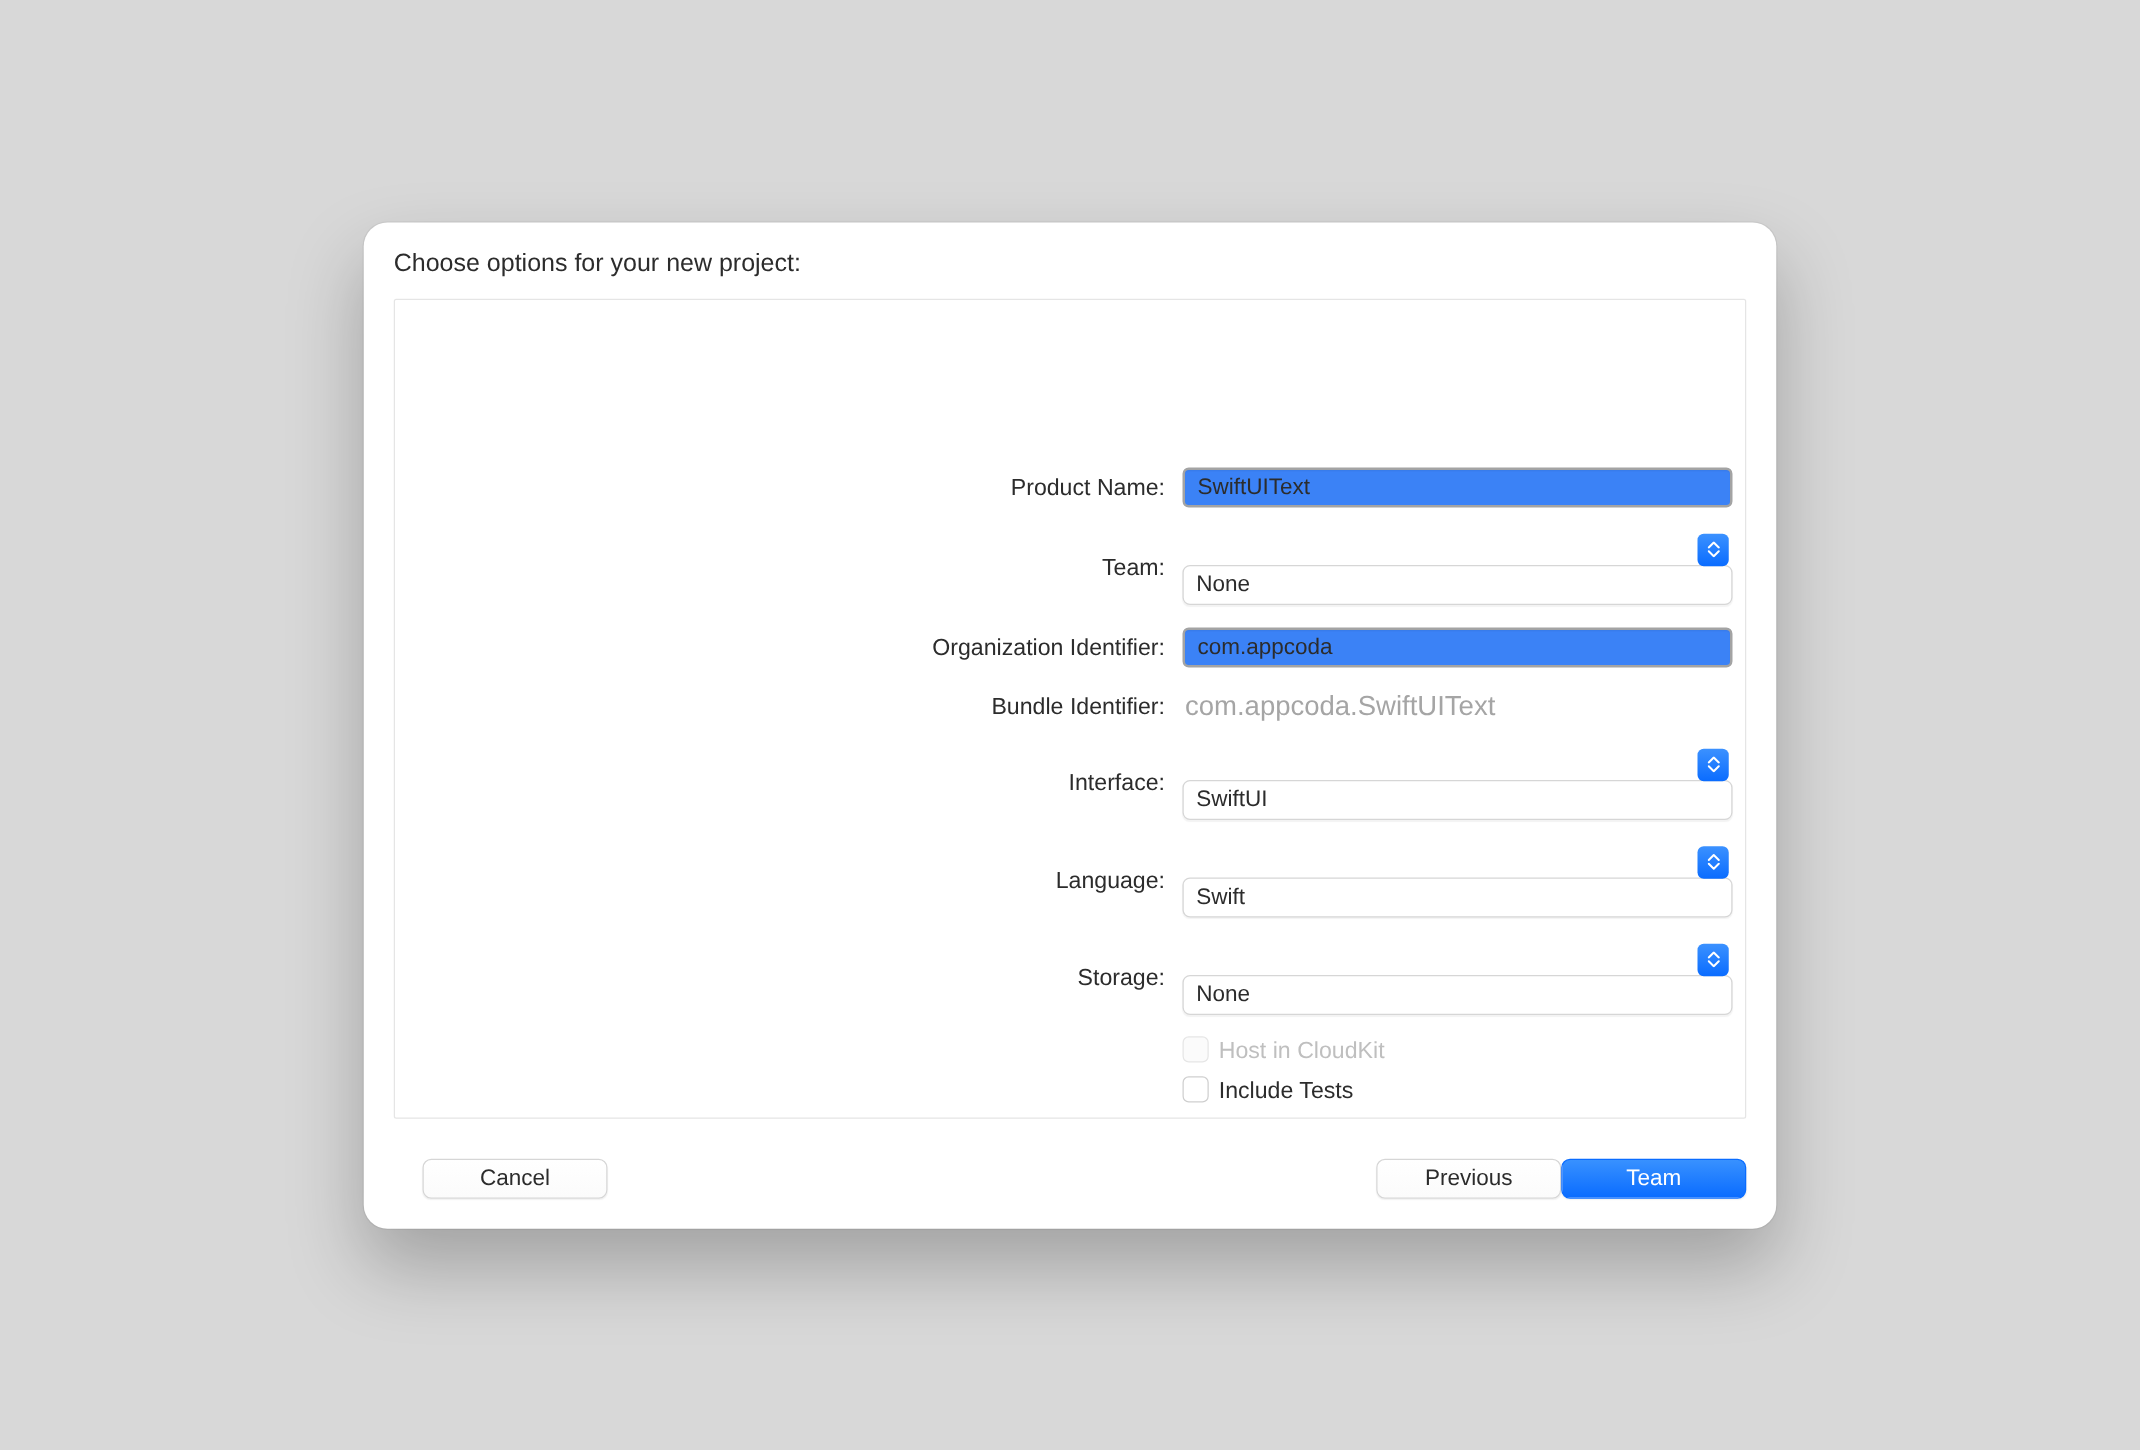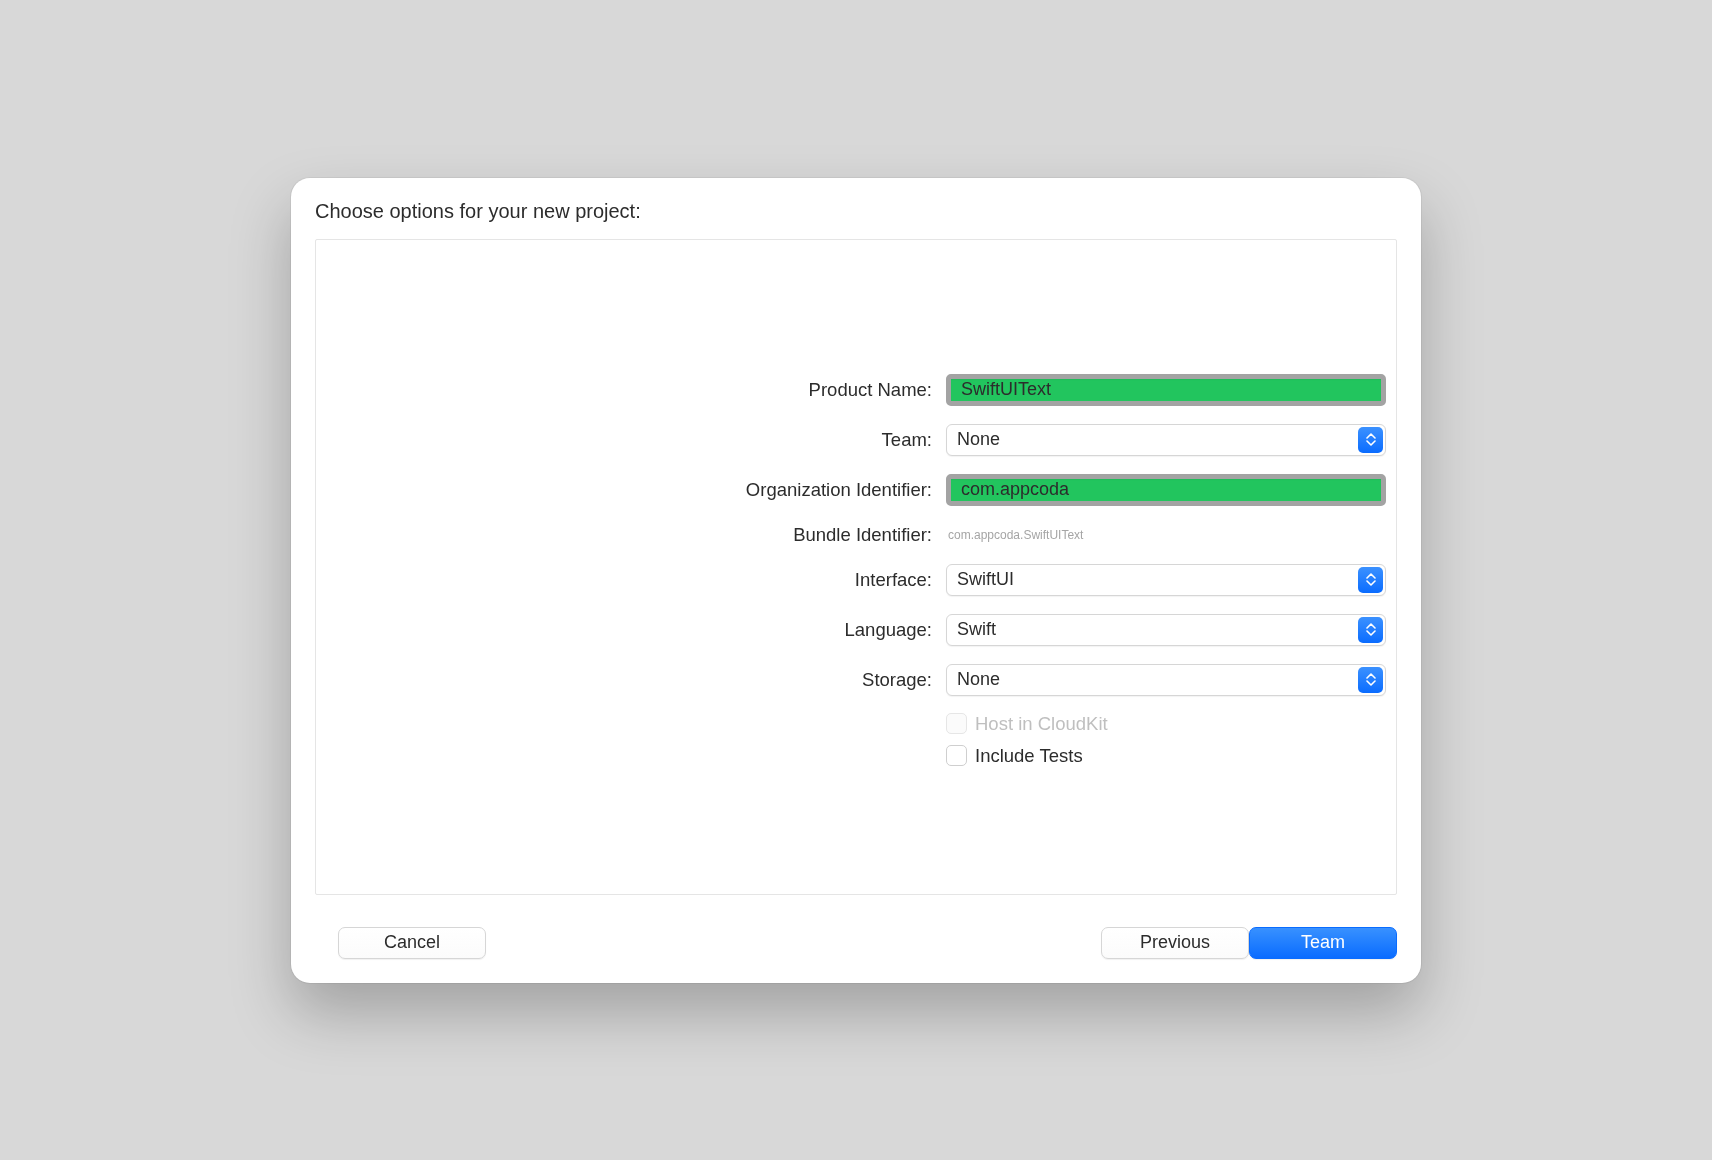--- a/index.html
+++ b/index.html
@@ -55,61 +55,62 @@
       font-size: 18.5px;
       color: #2c2c2c;
     }
     .form-control {
       flex: 0 0 440px;
       position: relative;
     }
     .text-input {
       width: 100%;
       height: 32px;
-      border: 5px solid #a3a3a3;
+      border: 2px solid #a3a3a3;
       border-radius: 5px;
       padding: 0 10px;
       font-size: 18px;
       color: #2c2c2c;
-      background: #22c55e;
+      background: #3b82f6;
       box-shadow: inset 0 1px 1px rgba(0,0,0,0.05);
     }
     .select {
       width: 100%;
       height: 32px;
       border: 1px solid #d6d6d6;
       border-radius: 6px;
       padding: 0 10px;
       font-size: 18px;
       color: #2c2c2c;
       background: #fff;
       display: flex;
       align-items: center;
       box-shadow: 0 1px 1px rgba(0,0,0,0.05);
+      margin-top: 28px;
     }
     .select-arrows {
       position: absolute;
       right: 3px;
       top: 3px;
       width: 25px;
       height: 26px;
       background: linear-gradient(180deg, #3b91ff 0%, #0a6cff 100%);
       border-radius: 5px;
       display: flex;
       flex-direction: column;
       align-items: center;
       justify-content: center;
       gap: 1px;
     }
     .select-arrows svg {
       width: 10px;
       height: 6px;
     }
     .readonly-value {
-      font-size: 12px;
+      font-size: 22px;
       color: #a5a5a5;
       padding-left: 2px;
     }
     .checkbox-row {
       display: flex;
       align-items: center;
       gap: 8px;
       height: 28px;
       margin-top: 4px;
     }

